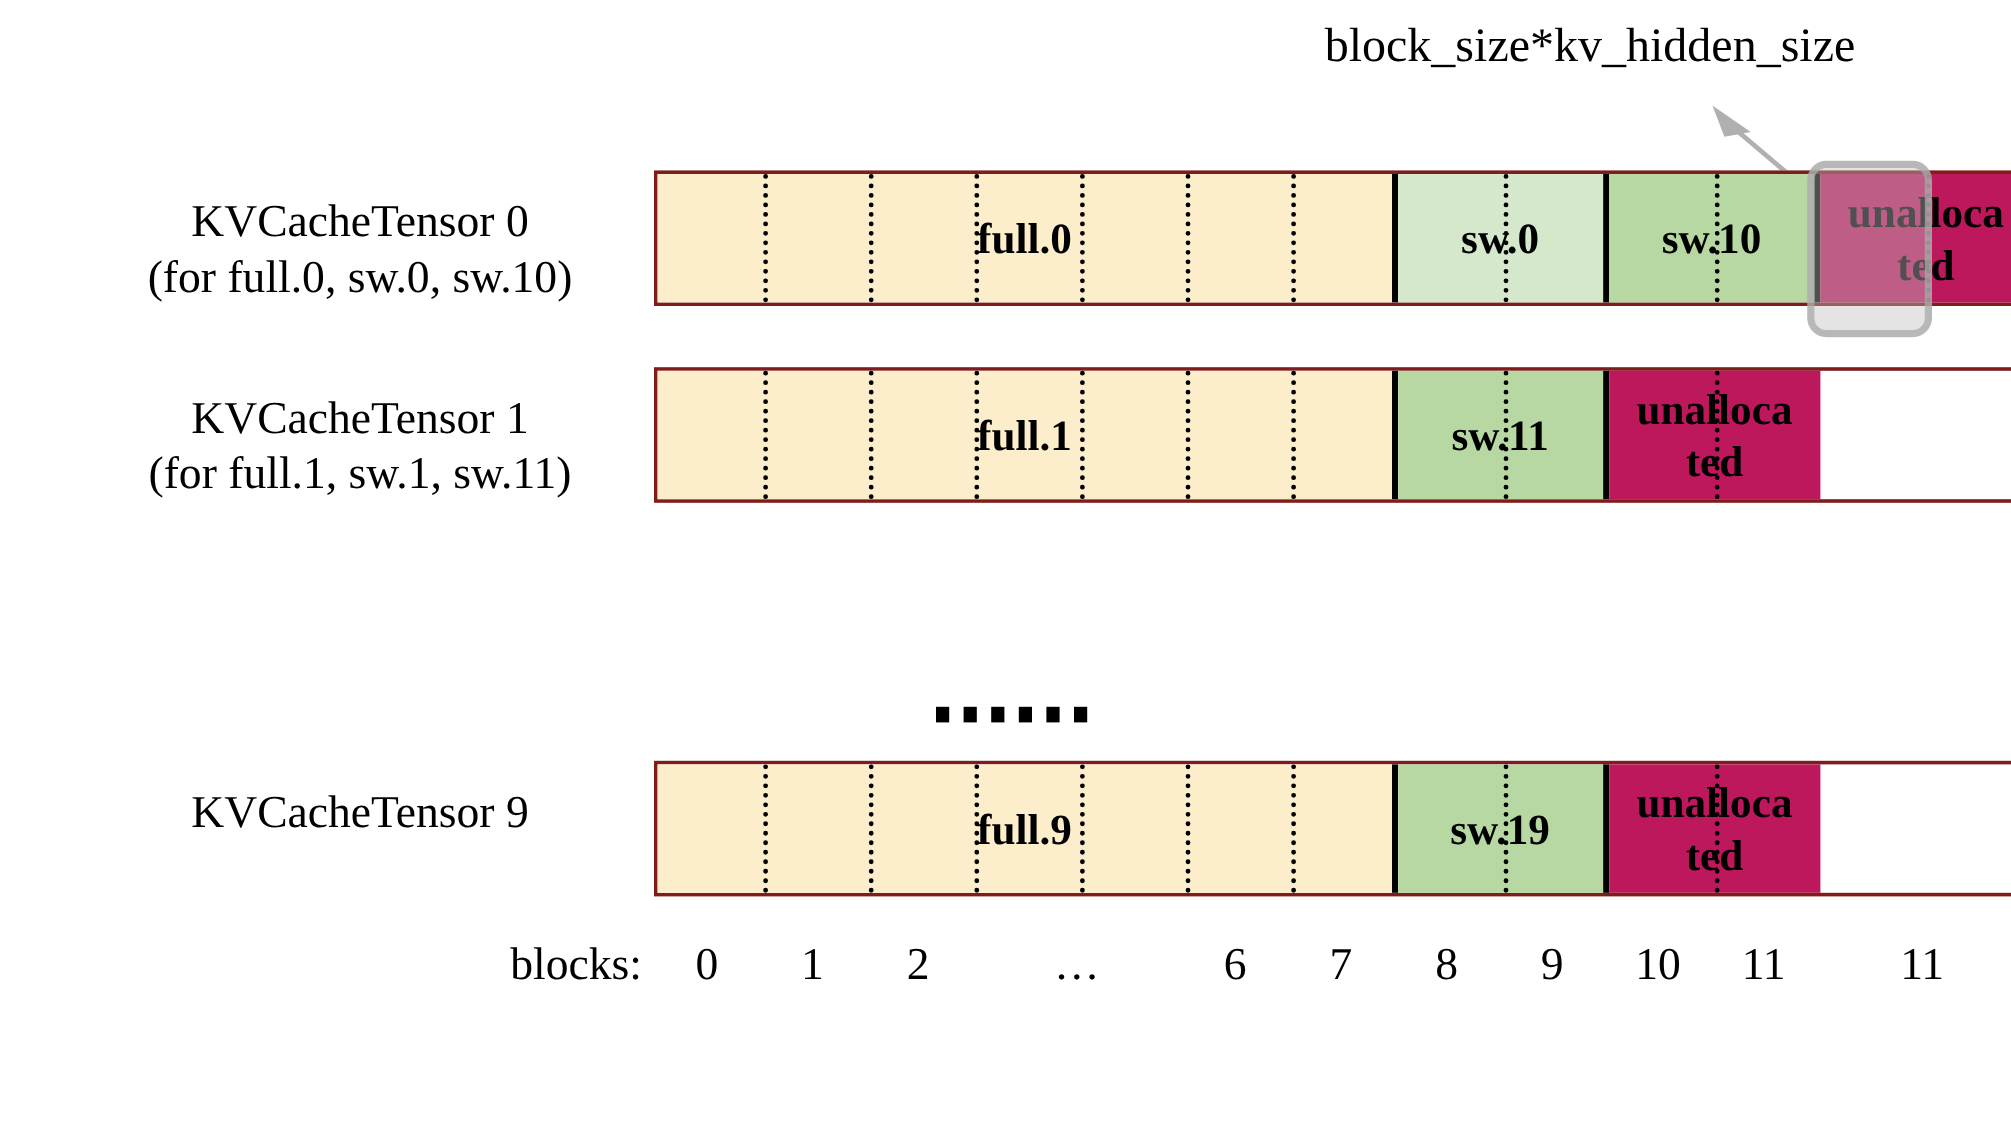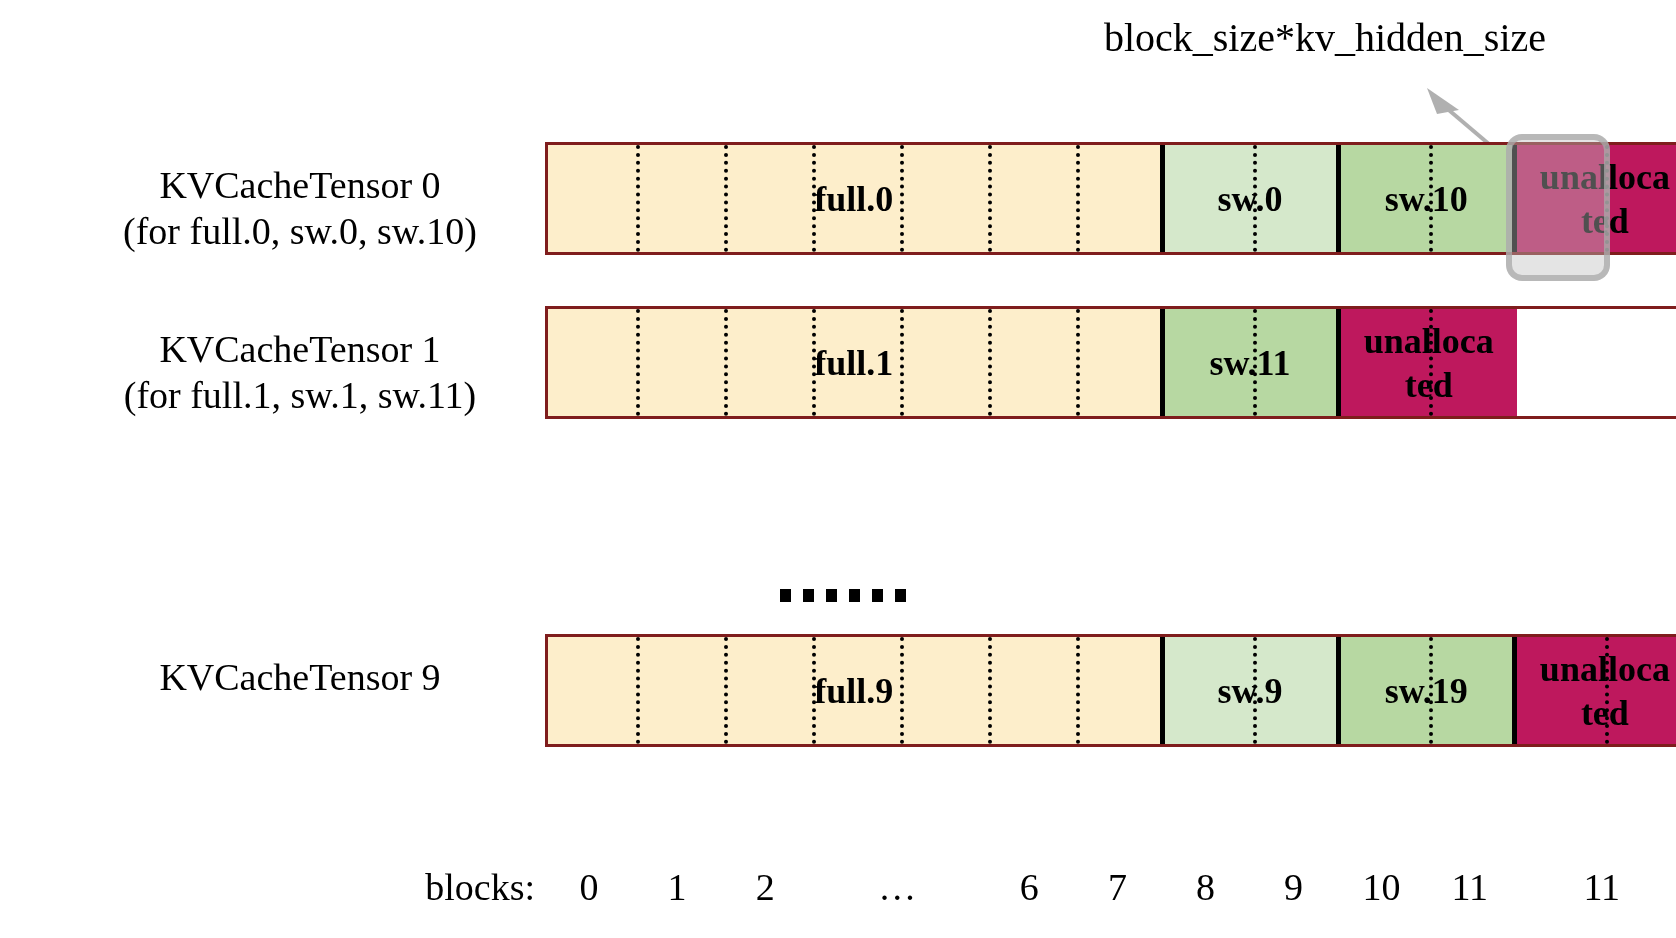--- a/index.html
+++ b/index.html
@@ -136,21 +136,21 @@
     display: block;
     width: 11px;
     height: 13px;
     background: #000000;
   }
 
   
   .axis {
     position: absolute;
     left: 0;
-    top: 863px;
+    top: 780px;
     width: 1336px;
     height: 60px;
     padding-left: 15px;
   }
   .axis-title {
     position: absolute;
     left: 330px;
     top: 0;
     width: 160px;
     text-align: right;
@@ -241,24 +241,20 @@
         <div class="row-label" style="top: 19.5px;"><span>KVCacheTensor 9</span></div>
         <div class="bar">
           <div class="seg fill-full" style="flex: 0 0 616.538px;">
             <div class="blockdiv" style="left: 88.0769px;"></div>
             <div class="blockdiv" style="left: 176.154px;"></div>
             <div class="blockdiv" style="left: 264.231px;"></div>
             <div class="blockdiv" style="left: 352.308px;"></div>
             <div class="blockdiv" style="left: 440.385px;"></div>
             <div class="blockdiv" style="left: 528.462px;"></div>
             <div class="seg-label">full.9</div>
-          </div>
-          <div class="seg fill-sw" style="flex: 0 0 176.154px;">
-            <div class="blockdiv" style="left: 88.0769px;"></div>
-            <div class="seg-label">sw.9</div>
           </div>
           <div class="seg fill-sw1" style="flex: 0 0 176.154px;">
             <div class="blockdiv" style="left: 88.0769px;"></div>
             <div class="seg-label">sw.19</div>
           </div>
           <div class="seg fill-none" style="flex: 0 0 176.154px;">
             <div class="blockdiv" style="left: 88.0769px;"></div>
             <div class="seg-label two-line">unalloca
 ted</div>
           </div>

